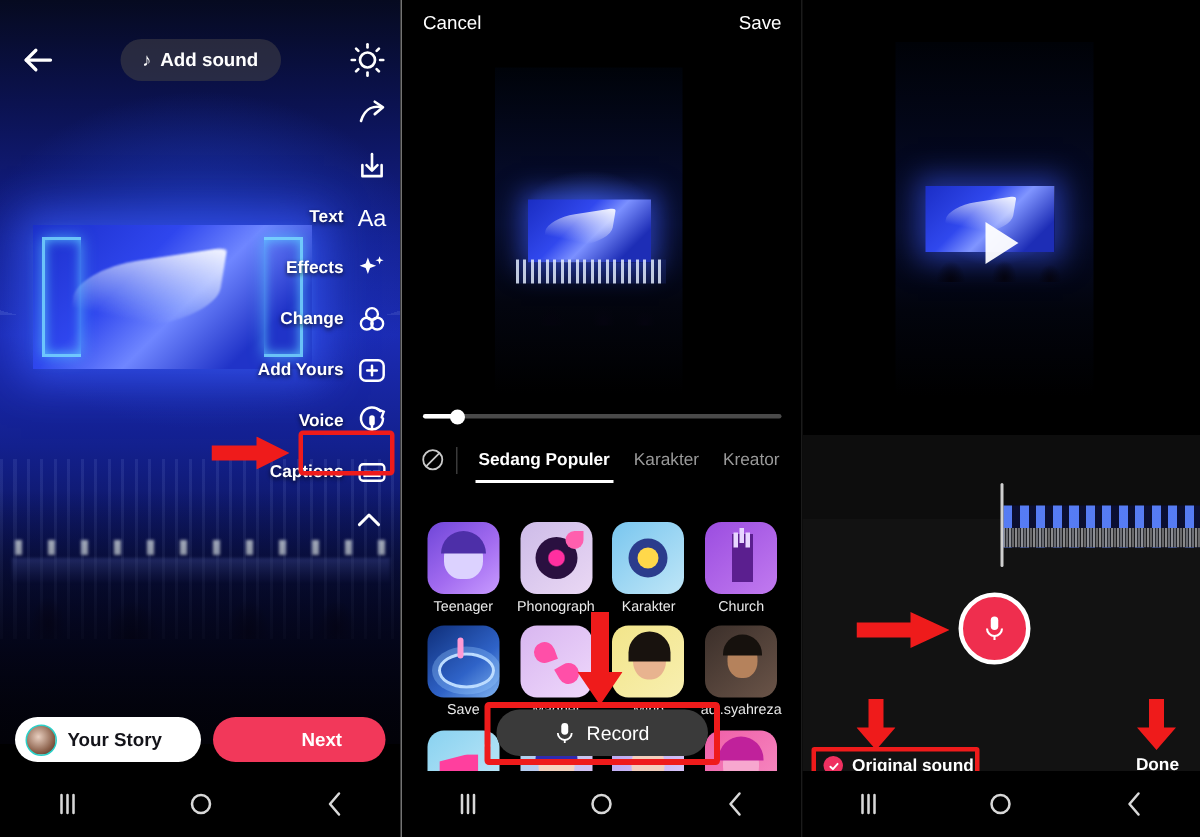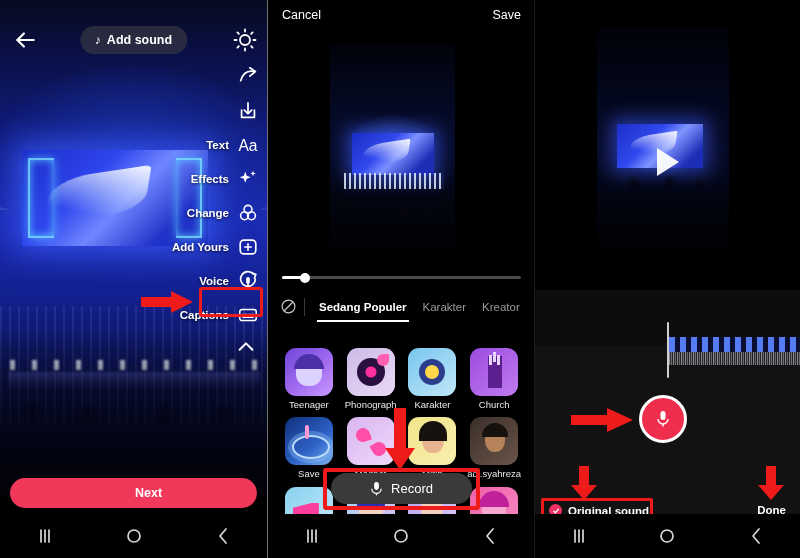--- a/index.html
+++ b/index.html
@@ -482,20 +482,24 @@
     </div>
 
     <div class="hl-voice"></div>
     <div class="arrow-voice">
       <svg viewBox="0 0 52 22">
           <path d="M0 6 H30 V0 L52 11 L30 22 V16 H0 Z" fill="#ef1b1b"></path>
         </svg>
     </div>
 
     <div class="bottombar">
+      <div class="yourstory">
+        <span class="avatar"></span>
+        <span class="ys-label">Your Story</span>
+      </div>
       <div class="next-btn">
         <span class="next-label">Next</span>
       </div>
     </div>
 
     <div class="navbar">
       <span class="nav-ic">
         <svg viewBox="0 0 26 22" fill="none" stroke="currentColor" stroke-width="1.7" stroke-linecap="round">
             <line x1="9" y1="5" x2="9" y2="17"></line>
             <line x1="13" y1="5" x2="13" y2="17"></line>

